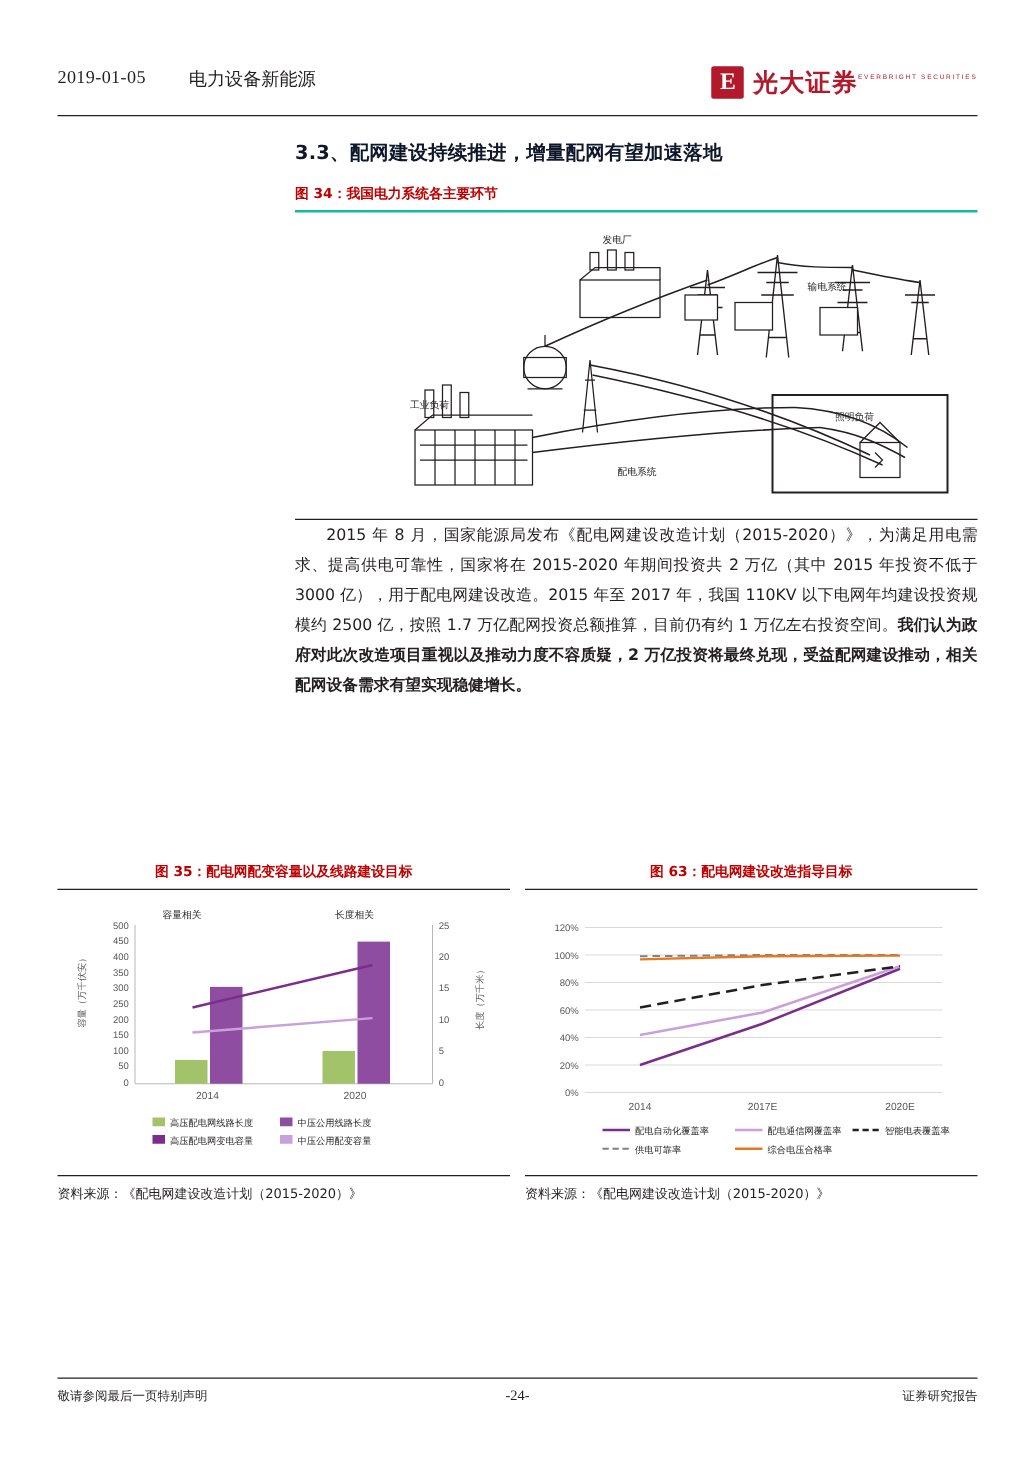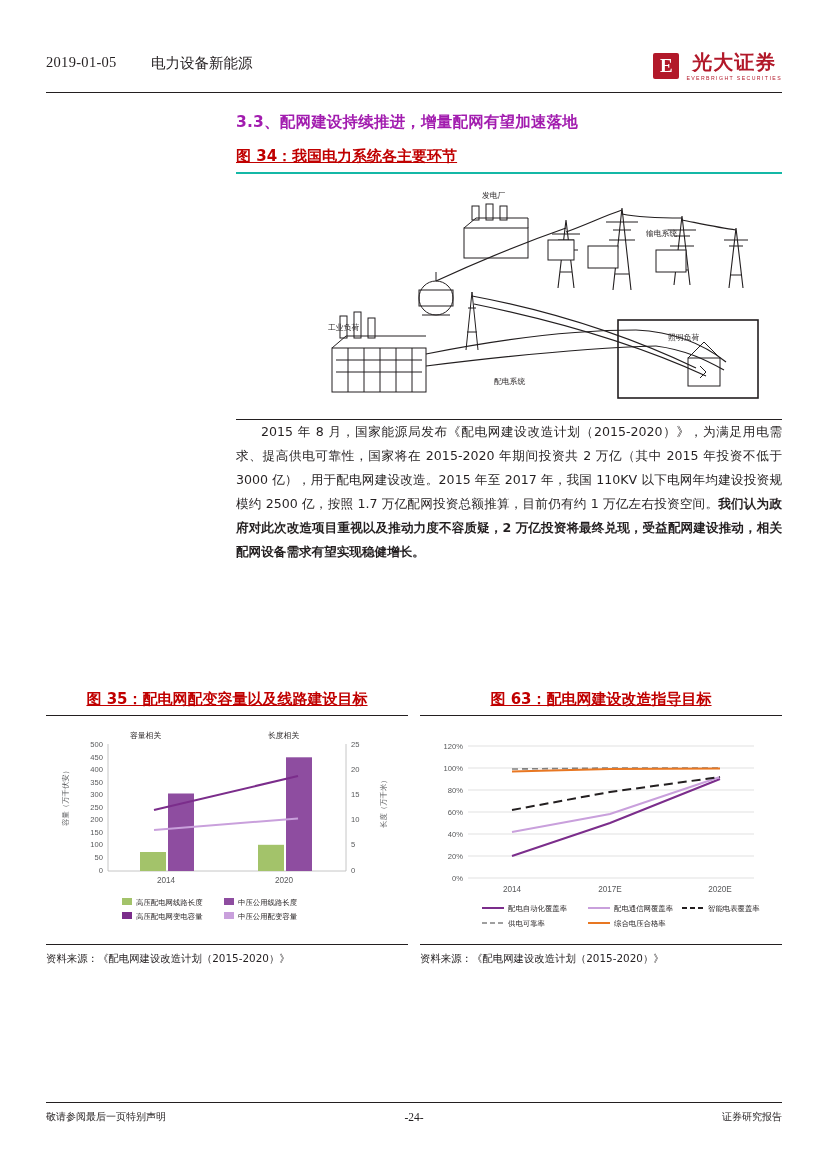--- a/index.html
+++ b/index.html
@@ -40,44 +40,43 @@
     border-radius:2px;
   }
   .logo .cn{
     font-family:"DejaVu Sans", sans-serif;
     font-size:20px;font-weight:bold;color:#b2192a;letter-spacing:1px;line-height:1;
   }
   .logo .en{
     font-family:"Liberation Sans", sans-serif;
     font-size:5.2px;color:#b2192a;letter-spacing:1.4px;margin-top:3px;
   }
-  .logo .txtcol{display:flex;flex-direction:column;align-items:center;}
+  .logo .txtcol{display:flex;flex-direction:row;}
 
   
   .content{
     position:absolute;left:236px;top:112px;width:546px;
   }
 
   h2.section{
     font-family:"DejaVu Sans", sans-serif;
-    font-size:15.5px;font-weight:bold;color:#a21caf;
+    font-size:15.5px;font-weight:bold;color:#0f172a;
     margin:0 0 8px 0;letter-spacing:.2px;
   }
   p.para{
     font-family:"DejaVu Sans", sans-serif;
     font-size:12.6px;line-height:24px;text-align:justify;
     margin:0 0 6px 0;text-indent:25px;
     color:#231f20;
   }
   p.para b{font-weight:bold;}
   .figtitle{
     font-family:"DejaVu Sans", sans-serif;
-    font-size:15px;font-weight:bold;color:#c00000;
+    font-size:11px;font-weight:bold;color:#c00000;
     margin:14px 0 6px 0;
-    text-decoration:underline;
   }
   .src{
     font-family:"DejaVu Sans", sans-serif;
     font-size:10.4px;color:#231f20;margin-top:7px;
   }
 
   
   .fig34{
     border-top:2px solid #14b8a6;border-bottom:1px solid #231f20;
     padding:6px 0 4px 0;

